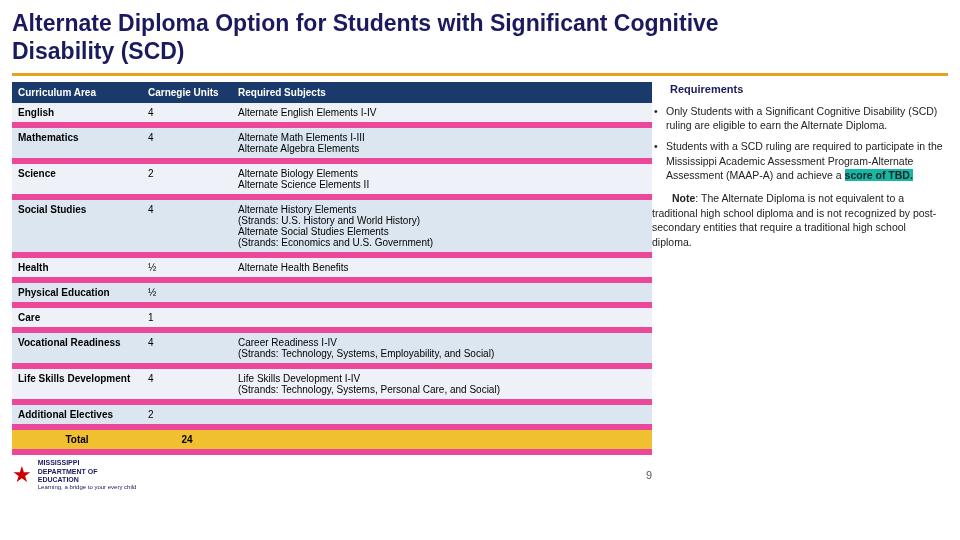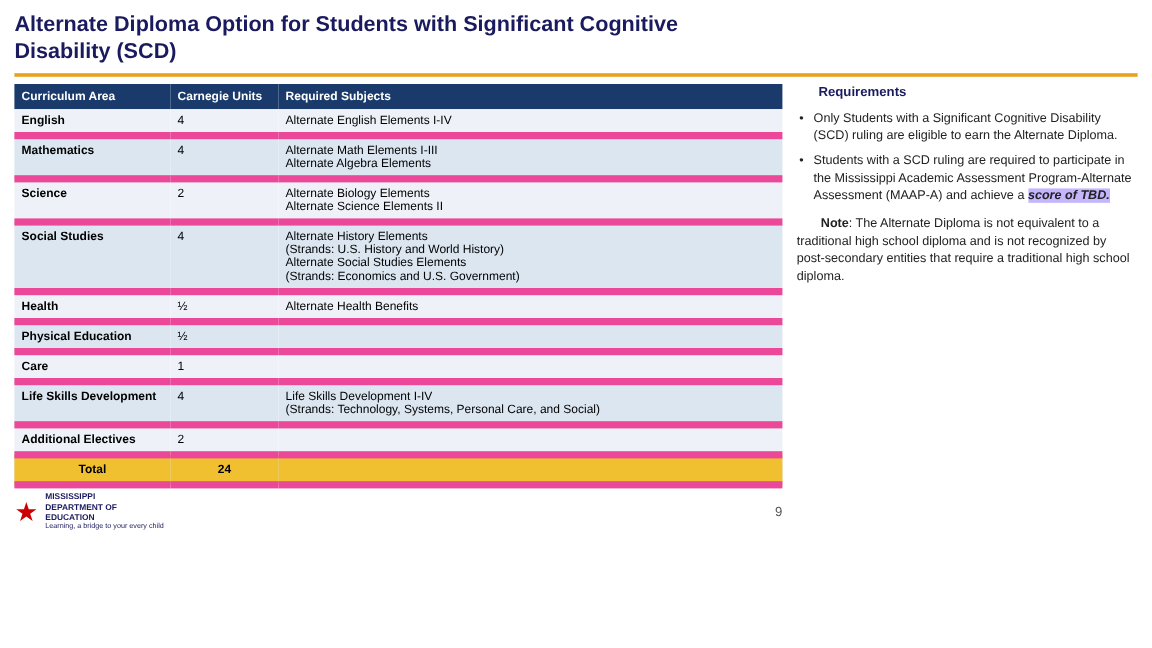--- a/index.html
+++ b/index.html
@@ -17,29 +17,28 @@
       display: flex;
       flex-direction: column;
       padding: 10px 12px 6px 12px;
     }
     .title-section {
       display: flex;
       align-items: flex-start;
       margin-bottom: 8px;
     }
     .title-text {
-      font-size: 18px;
+      font-size: 23px;
       font-weight: bold;
       color: #1a1a5e;
       line-height: 1.2;
     }
     .content-area {
       display: flex;
       flex: 1;
-      gap: 12px;
     }
     .left-section {
       flex: 0 0 640px;
       display: flex;
       flex-direction: column;
     }
     .right-section {
       flex: 1;
       font-size: 10.5px;
       line-height: 1.4;
@@ -89,23 +88,22 @@
       padding-left: 14px;
       position: relative;
       margin-bottom: 6px;
     }
     .right-section ul li::before {
       content: "•";
       position: absolute;
       left: 2px;
     }
     .highlight-yellow {
-      background: #c4b5fd;
-      font-weight: bold;
-      font-style: italic;
+      background: #14b8a6;
+      font-weight: bold;
     }
     .note-bold {
       font-weight: bold;
       margin-left: 20px;
     }
     .requirements-header {
       font-weight: bold;
       font-size: 11px;
       color: #1a1a5e;
       margin-bottom: 6px;
@@ -195,20 +193,25 @@
             </tr>
             <tr>
               <td class="col-area">Physical Education</td>
               <td class="col-units">½</td>
               <td class="col-subjects"></td>
             </tr>
             <tr>
               <td class="col-area">Care</td>
               <td class="col-units">1</td>
               <td class="col-subjects"></td>
+            </tr>
+            <tr>
+              <td class="col-area">Vocational Readiness</td>
+              <td class="col-units">4</td>
+              <td class="col-subjects">Career Readiness I-IV<br>(Strands: Technology, Systems, Employability, and Social)</td>
             </tr>
             <tr>
               <td class="col-area">Life Skills Development</td>
               <td class="col-units">4</td>
               <td class="col-subjects">Life Skills Development I-IV<br>(Strands: Technology, Systems, Personal Care, and Social)</td>
             </tr>
             <tr>
               <td class="col-area">Additional Electives</td>
               <td class="col-units">2</td>
               <td class="col-subjects"></td>

